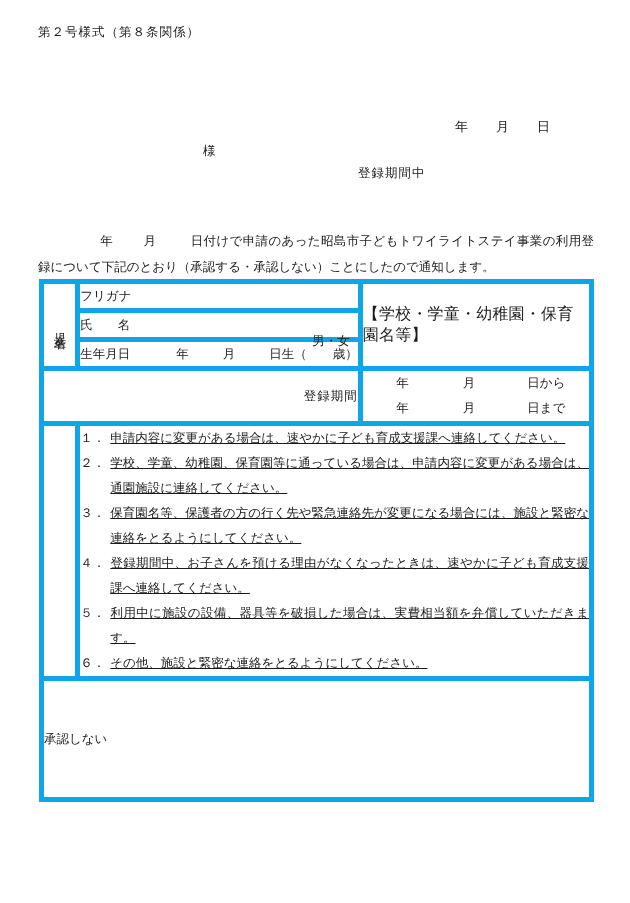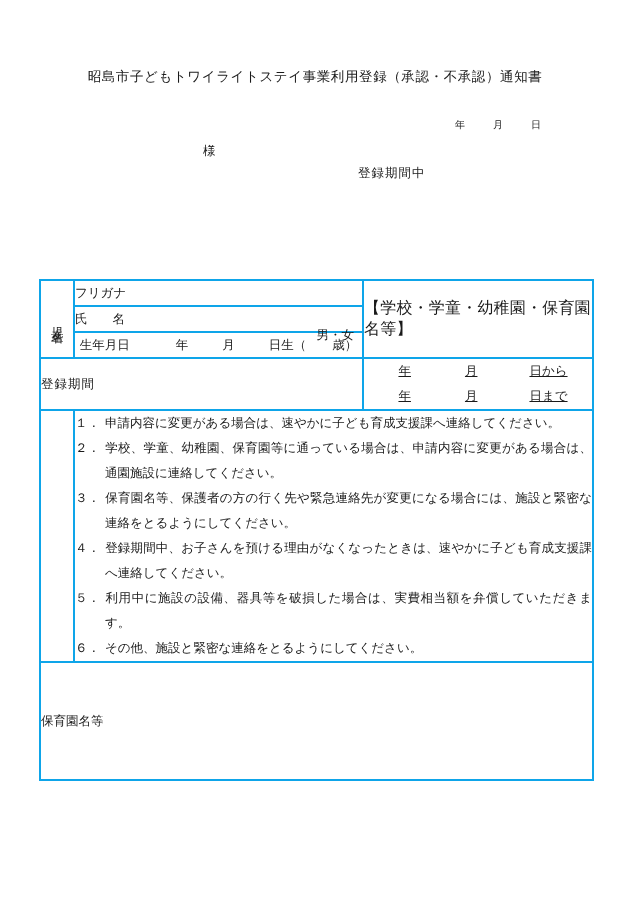--- a/index.html
+++ b/index.html
@@ -41,21 +41,21 @@
     font-size: 13.5px;
     letter-spacing: 0.6px;
     white-space: nowrap;
   }
 
   
   .date-line {
     position: absolute;
     left: 455px;
     top: 118px;
-    font-size: 10px;
+    font-size: 13px;
     white-space: nowrap;
   }
   .date-line .gap { display: inline-block; width: 28px; }
 
   .addressee {
     position: absolute;
     left: 203px;
     top: 143px;
     font-size: 12.5px;
     white-space: nowrap;
@@ -87,21 +87,21 @@
   
   .main-table {
     position: absolute;
     left: 39px;
     top: 279px;
     width: 555px;
     border-collapse: collapse;
     font-size: 12.5px;
   }
   .main-table td {
-    border: 2px solid #0ea5e9;
+    border: 5px solid #0ea5e9;
     padding: 0;
     vertical-align: middle;
   }
 
   .cell-child-label {
     width: 32px;
     text-align: center;
     padding: 2px 0;
   }
   .vert {
@@ -132,48 +132,48 @@
 
   .school-cell {
     width: 228px;
     vertical-align: top;
     padding: 5px 0 0 8px;
     font-size: 16px;
     letter-spacing: 0.2px;
   }
 
   .period-label {
-    text-align: left;
+    text-align: right;
     width: 96px;
     letter-spacing: 1px;
   }
   .period-value {
     padding: 6px 0 7px 0;
     line-height: 25px;
     text-align: center;
   }
   .period-value .pv-inner {
     display: inline-block;
     text-align: left;
     white-space: nowrap;
     padding-left: 10px;
-    text-decoration: underline;
   }
   .period-value .p1 { display: inline-block; width: 54px; }
   .period-value .p2 { display: inline-block; width: 52px; }
 
   .notes-spacer { width: 32px; }
   .notes-cell {
     padding: 7px 10px 8px 6px;
     vertical-align: top;
   }
   .notes-list {
     margin: 0;
     padding: 0;
     list-style: none;
+    text-decoration: underline;
   }
   .notes-list li {
     font-size: 12.5px;
     line-height: 25px;
     padding-left: 30px;
     text-indent: -30px;
     text-align: justify;
     text-justify: inter-character;
   }
   .notes-list li .num { display: inline-block; width: 30px; text-indent: 0; }
@@ -183,31 +183,34 @@
     vertical-align: top;
     padding: 5px 0 0 8px;
     font-size: 12.5px;
   }
 </style>
 </head>
 <body>
 
 <div class="page">
 
-
-  <div class="doc-title">昭島市子どもトワイライトステイ事業利用登録（承認・不承認）通知書</div>
+  <div class="form-no">第２号様式（第８条関係）</div>
+
 
   <div class="date-line">
     <span>年</span><span class="gap"></span><span>月</span><span class="gap"></span><span>日</span>
   </div>
 
   <div class="addressee">様</div>
 
   <div class="issuer">登録期間中</div>
 
+  <div class="body-para">
+    <span class="lead"></span><span>年</span><span class="g1"></span><span>月</span><span class="g2"></span><span>日付けで申請のあった昭島市子どもトワイライトステイ事業の利用登録について下記のとおり（承認する・承認しない）ことにしたので通知します。</span>
+  </div>
 
   <table class="main-table">
     <tbody>
         <tr>
       <td class="cell-child-label" rowspan="3">
         <span class="vert">児童名</span>
       </td>
       <td class="row-h furigana-cell">フリガナ</td>
       <td class="school-cell" rowspan="3">【学校・学童・幼稚園・保育園名等】</td>
     </tr>
@@ -241,18 +244,18 @@
           <li><span class="num">２．</span><span>学校、学童、幼稚園、保育園等に通っている場合は、申請内容に変更がある場合は、通園施設に連絡してください。</span></li>
           <li><span class="num">３．</span><span>保育園名等、保護者の方の行く先や緊急連絡先が変更になる場合には、施設と緊密な連絡をとるようにしてください。</span></li>
           <li><span class="num">４．</span><span>登録期間中、お子さんを預ける理由がなくなったときは、速やかに子ども育成支援課へ連絡してください。</span></li>
           <li><span class="num">５．</span><span>利用中に施設の設備、器具等を破損した場合は、実費相当額を弁償していただきます。</span></li>
           <li><span class="num">６．</span><span>その他、施設と緊密な連絡をとるようにしてください。</span></li>
         </ul>
       </td>
     </tr>
 
     <tr>
-      <td class="reason-cell" colspan="3">保育園名等</td>
+      <td class="reason-cell" colspan="3">承認しない</td>
     </tr>
   </tbody>
     </table>
 
 </div>
 
 </body></html>

